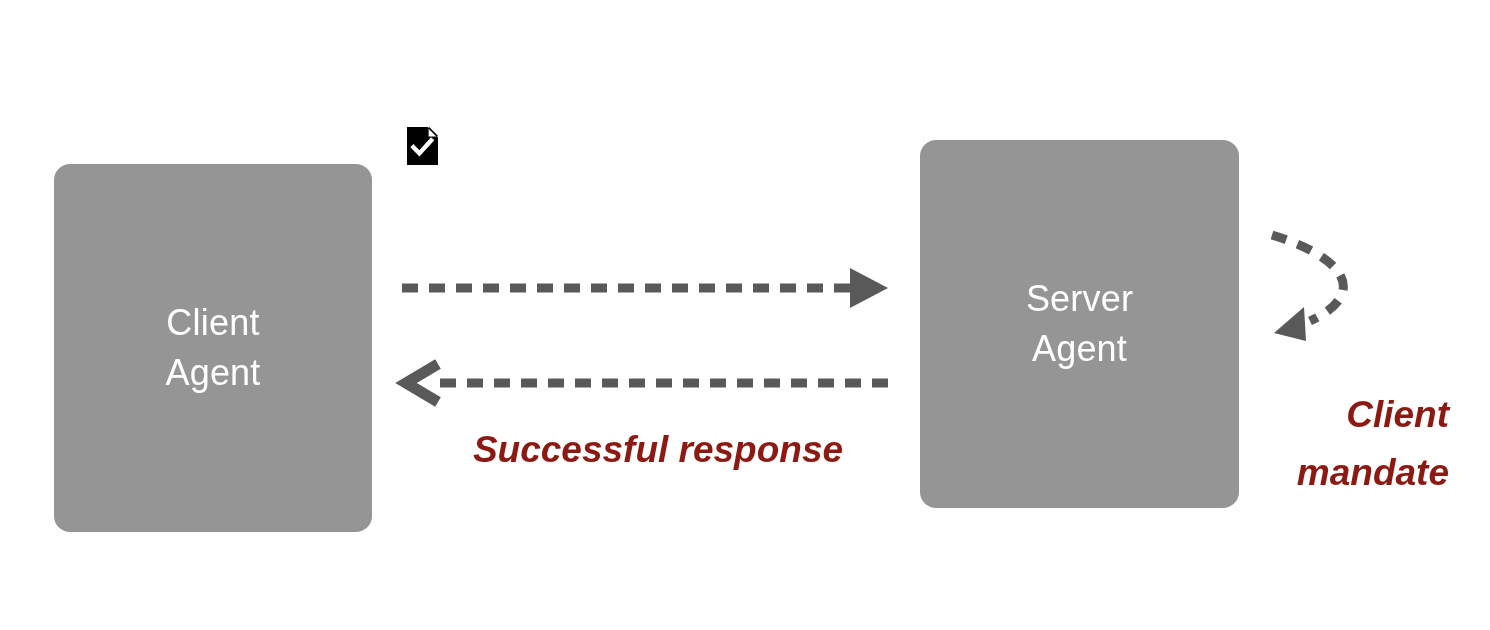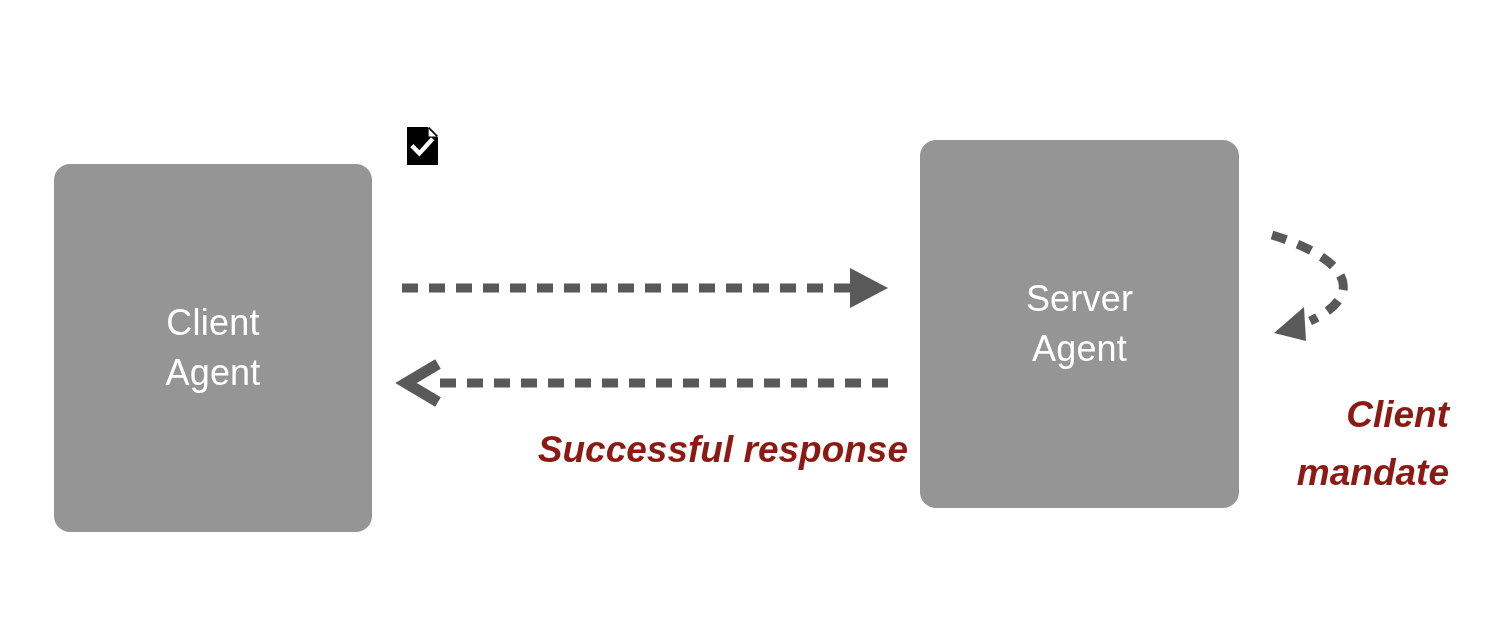--- a/index.html
+++ b/index.html
@@ -63,21 +63,21 @@
   #caption-request {
     left: 399px;
     top: 120px;
     width: 520px;
     text-align: left;
   }
   #caption-response {
     left: 408px;
     top: 421px;
     width: 500px;
-    text-align: right;
+    text-align: center;
   }
   #caption-verify {
     left: 1180px;
     top: 386px;
     width: 269px;
     text-align: right;
   }
 
   
   .doc-check-icon {

